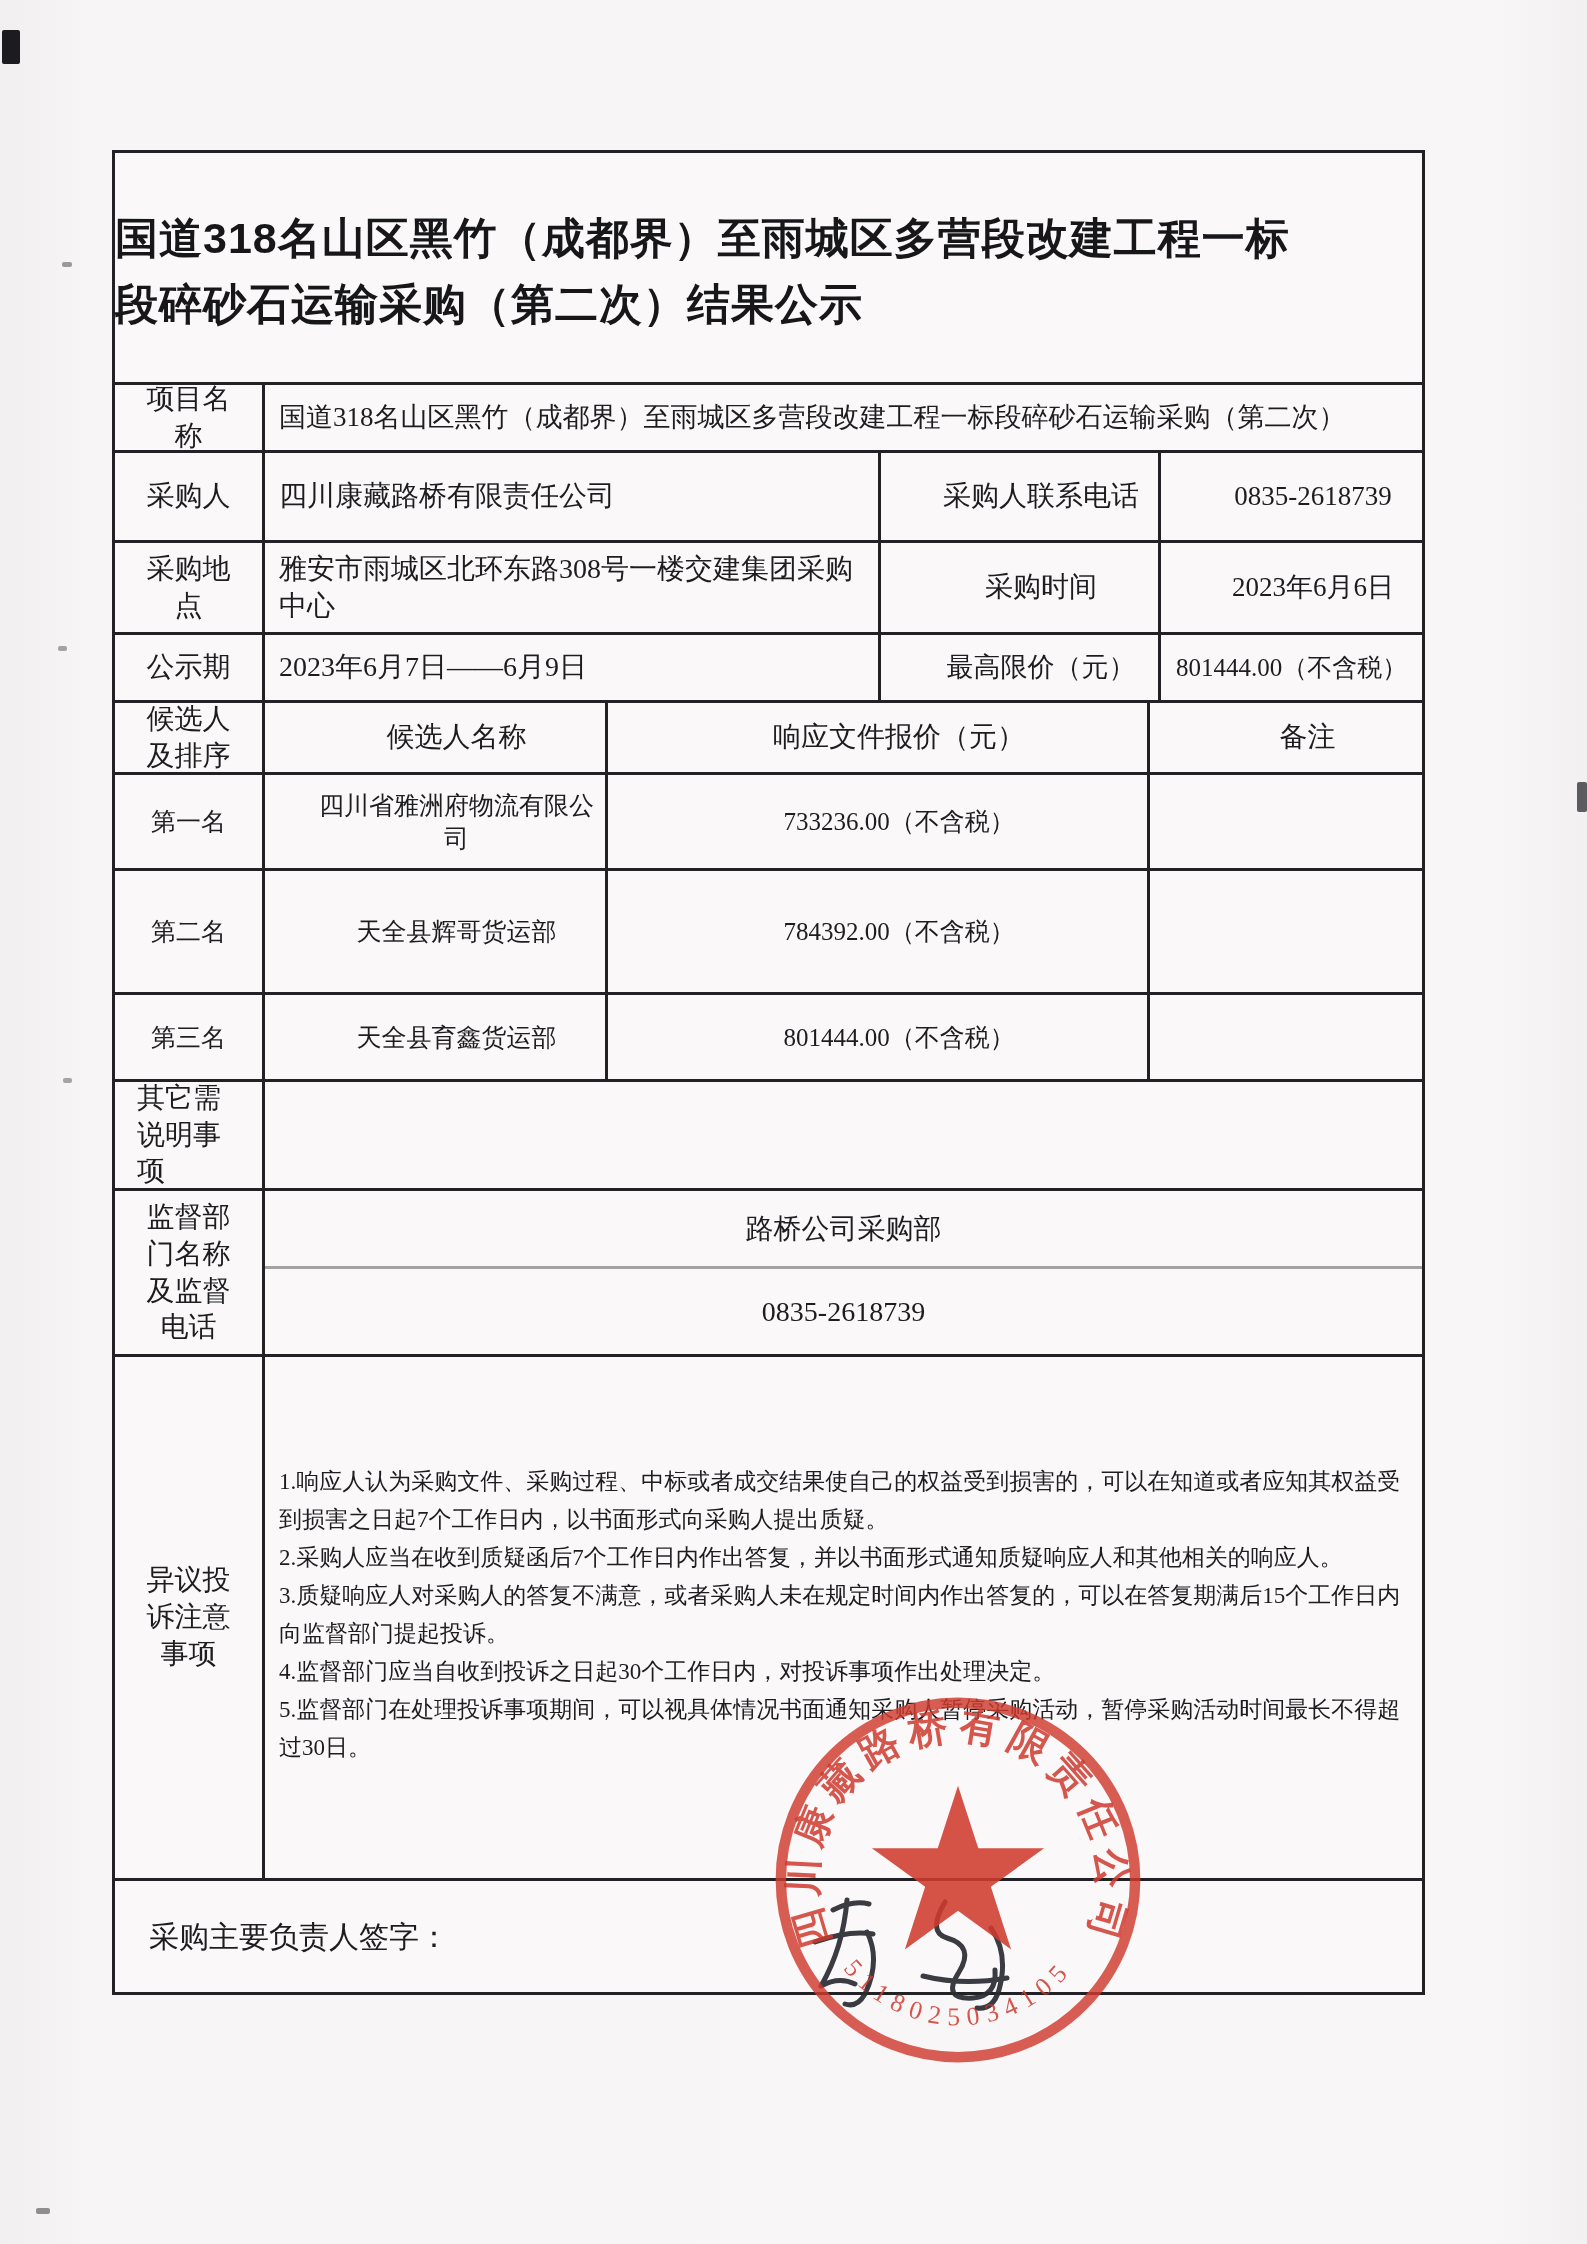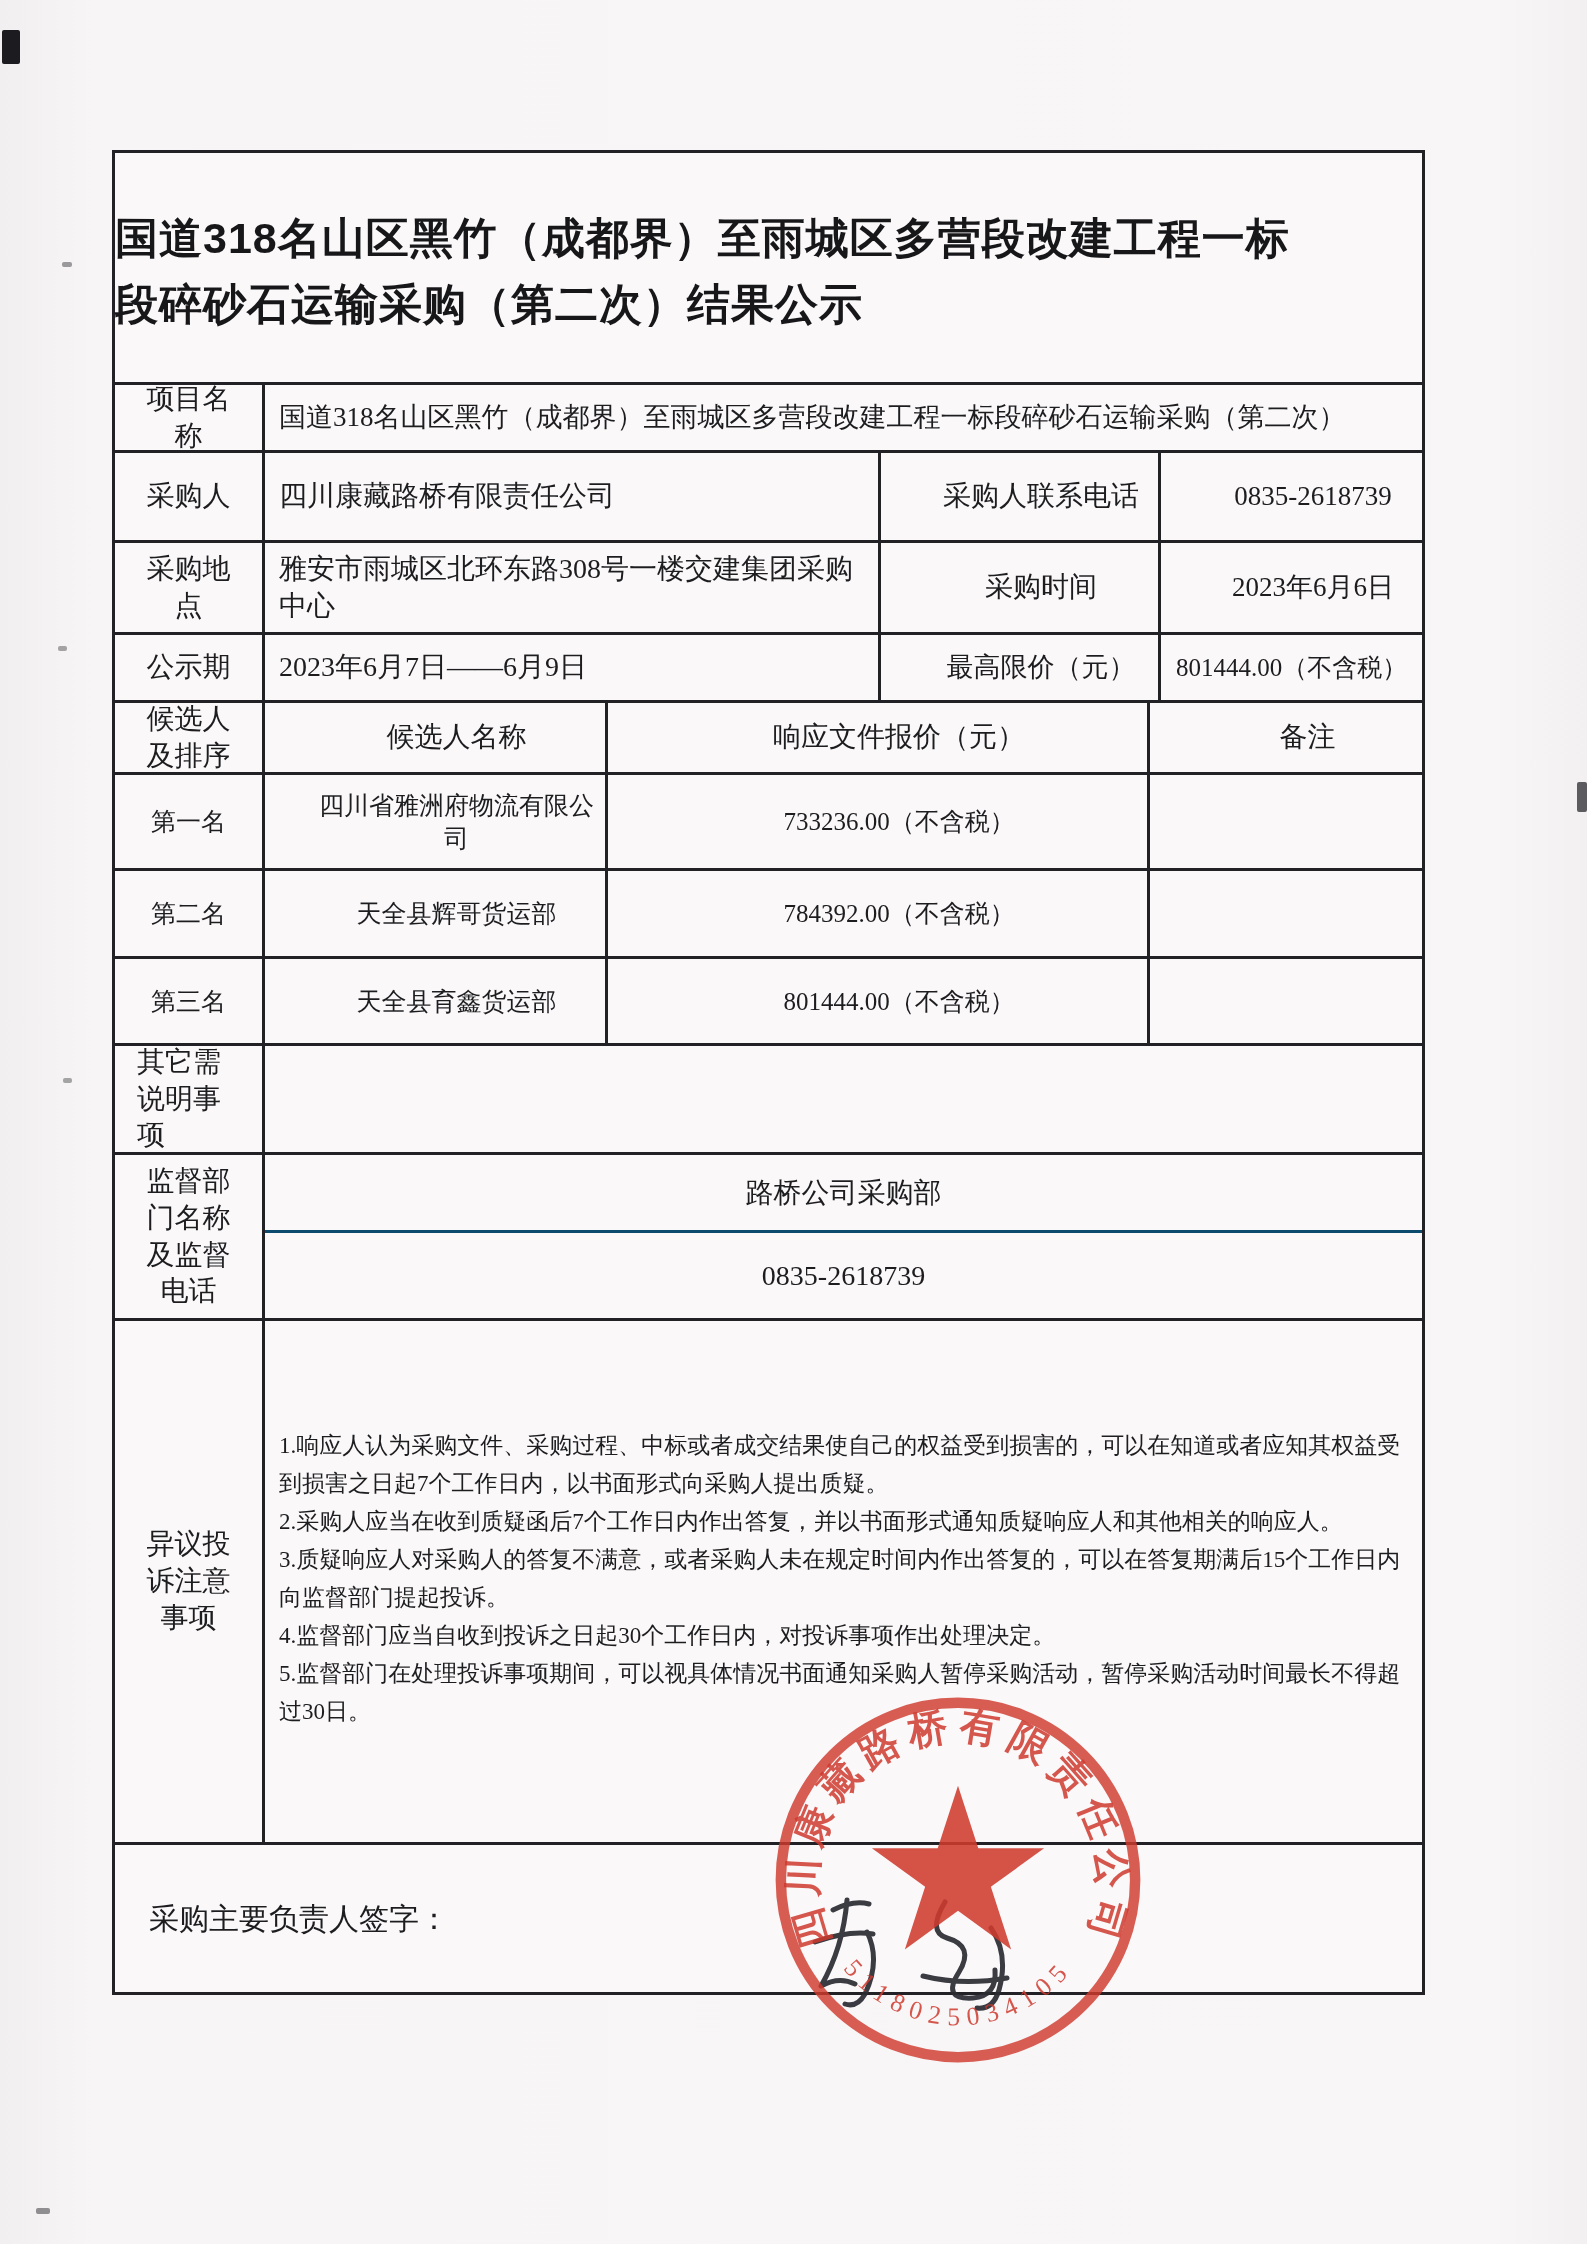--- a/index.html
+++ b/index.html
@@ -46,35 +46,35 @@
     letter-spacing:1px;color:#17171a;
     padding-top:6px;
   }
   
   .r-project{height:68px;}
   .r-purchaser{height:90px;}
   .r-location{height:92px;}
   .r-publicity{height:68px;}
   .r-candhead{height:72px;}
   .r-cand1{height:96px;}
-  .r-cand2{height:88px;}
+  .r-cand2{height:124px;}
   .r-cand3{height:87px;}
   .r-other{height:109px;}
   .r-supervision{height:166px;}
   .r-objection{height:524px;}
   .r-signature{height:87px;}
   .w-value{width:616px;flex:0 0 616px;}
   .w-label2{width:280px;flex:0 0 280px;}
   .w-name{width:343px;flex:0 0 343px;}
   .w-price{width:542px;flex:0 0 542px;}
   .cand-font{font-size:25px;}
   
   .sup-right{flex:1;display:flex;flex-direction:column;}
   .sup-sub{box-sizing:border-box;display:flex;align-items:center;justify-content:center;font-size:28px;}
-  .sup-sub1{height:78px;border-bottom:3px solid #0c4a6e;}
+  .sup-sub1{height:78px;border-bottom:3px solid #a3a3a3;}
   .sup-sub2{flex:1;}
   
   .obj-content{
     flex:1;display:block;
     padding:106px 18px 0 14px;
     font-size:23px;line-height:38px;
   }
   .obj-item{margin:0;}
   
   .sig-cell{width:100%;padding-left:34px;font-size:30px;}

